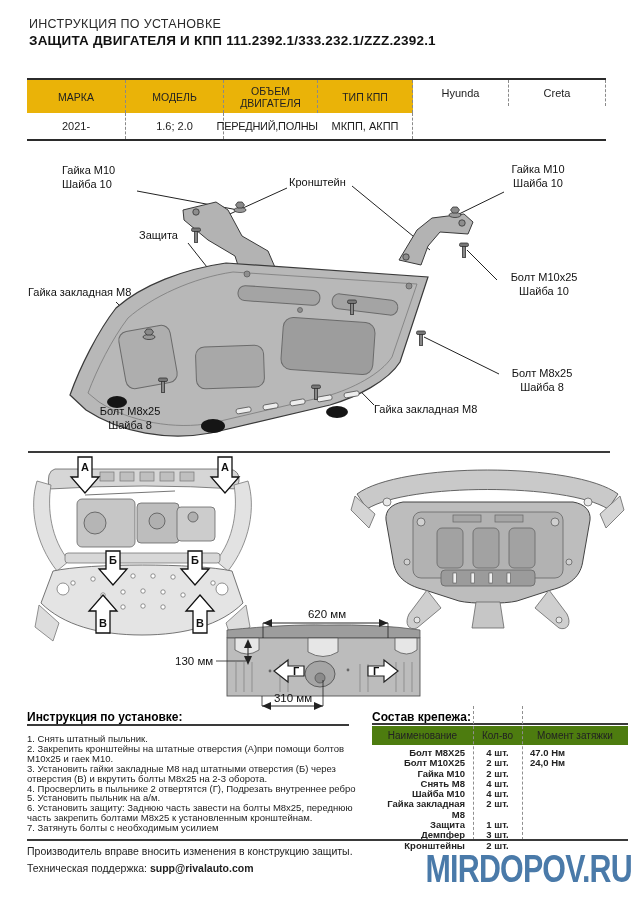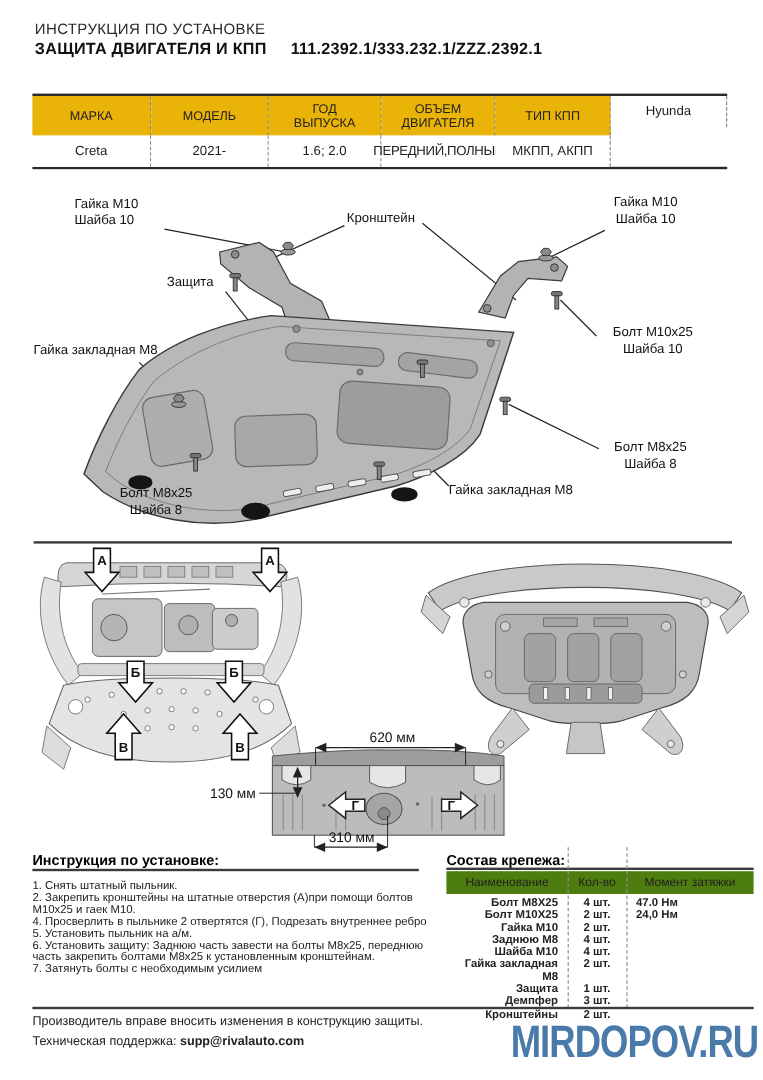--- a/index.html
+++ b/index.html
@@ -1,20 +1,20 @@
 <!DOCTYPE html>
 <html><head>
 <meta charset="utf-8">
 <style>
   html,body{margin:0;padding:0;background:#e8e8e8;}
   .page{position:relative;width:636px;height:900px;background:#ffffff;overflow:hidden;
         font-family:"Liberation Sans",sans-serif;color:#1c1c1c;margin:0 auto;}
   .h1{position:absolute;left:29px;top:17px;font-size:12.5px;color:#2a2a2a;letter-spacing:.3px;}
   .h2{position:absolute;left:29px;top:33px;font-size:13.5px;font-weight:bold;color:#111;letter-spacing:.2px;}
-  .h2 .codes{margin-left:20px;}
+  .h2 .codes{margin-left:4px;}
   
   .spec{position:absolute;left:27px;top:78px;width:579px;border-top:2px solid #2b2b2b;
         border-bottom:2px solid #2b2b2b;display:grid;grid-template-columns:99px 98px 94px 95px 96px 97px;}
   .spec .h{background:#eab308;height:33px;display:flex;align-items:center;justify-content:center;
            text-align:center;font-size:10.5px;color:#222;white-space:pre-line;border-right:1px dashed #8a8a8a;line-height:12px;}
   .spec .v{background:#fff;height:26px;display:flex;align-items:center;justify-content:center;
            font-size:11px;border-right:1px dashed #8a8a8a;}
   .spec .last{border-right:none;}
   .v-drive{font-size:9.5px;letter-spacing:-.3px;}
   
@@ -48,22 +48,20 @@
 <div class="page">
 
   <div class="h1">ИНСТРУКЦИЯ ПО УСТАНОВКЕ</div>
   <div class="h2">
     <span>ЗАЩИТА ДВИГАТЕЛЯ И КПП</span><span class="codes">111.2392.1/333.232.1/ZZZ.2392.1</span>
   </div>
 
   <div class="spec">
     <div class="h">МАРКА</div>
     <div class="h">МОДЕЛЬ</div>
-    <div class="h">ГОД
-ВЫПУСКА</div>
     <div class="h">ОБЪЕМ
 ДВИГАТЕЛЯ</div>
     <div class="h">ТИП КПП</div>
     <div class="v">Hyunda</div>
     <div class="v">Creta</div>
     <div class="v">2021-</div>
     <div class="v">1.6; 2.0</div>
     <div class="v last v-drive">ПЕРЕДНИЙ,ПОЛНЫЙ</div>
     <div class="v">МКПП, АКПП</div>
   </div>
@@ -334,20 +332,22 @@
       <text x="123" y="104" text-anchor="middle" class="dimtxt" stroke="none">310 мм</text>
     </g>
   </svg>
 
   <div class="sec-title" style="left:27px;top:710px">Инструкция по установке:</div>
   <div class="rule" style="left:27px;top:724px;width:322px;height:1.5px"></div>
   <div class="steps">
     <div class="step">1. Снять штатный пыльник.</div>
     <div class="step">2. Закрепить кронштейны на штатные отверстия (А)при помощи болтов
 М10х25 и гаек М10.</div>
+    <div class="step">3. Установить гайки закладные М8 над штатными отверстия (Б) через
+отверстия (В) и вкрутить болты М8х25 на 2-3 оборота.</div>
     <div class="step">4. Просверлить в пыльнике 2 отвертятся (Г), Подрезать внутреннее ребро</div>
     <div class="step">5. Установить пыльник на а/м.</div>
     <div class="step">6. Установить защиту: Заднюю часть завести на болты М8х25, переднюю
 часть закрепить болтами М8х25 к установленным кронштейнам.</div>
     <div class="step">7. Затянуть болты с необходимым усилием</div>
   </div>
 
   <div class="sec-title" style="left:372px;top:710px">Состав крепежа:</div>
   <div class="rule" style="left:372px;top:723px;width:256px;height:1.5px"></div>
   <div class="f-head">
@@ -365,21 +365,21 @@
       <div class="f-name">Болт M10X25</div>
       <div class="f-qty">2 шт.</div>
       <div class="f-trq">24,0 Нм</div>
     </div>
     <div class="f-row">
       <div class="f-name">Гайка М10</div>
       <div class="f-qty">2 шт.</div>
       <div class="f-trq"></div>
     </div>
     <div class="f-row">
-      <div class="f-name">Заднюю М8</div>
+      <div class="f-name">Снять М8</div>
       <div class="f-qty">4 шт.</div>
       <div class="f-trq"></div>
     </div>
     <div class="f-row">
       <div class="f-name">Шайба М10</div>
       <div class="f-qty">4 шт.</div>
       <div class="f-trq"></div>
     </div>
     <div class="f-row">
       <div class="f-name">Гайка закладная М8</div>

